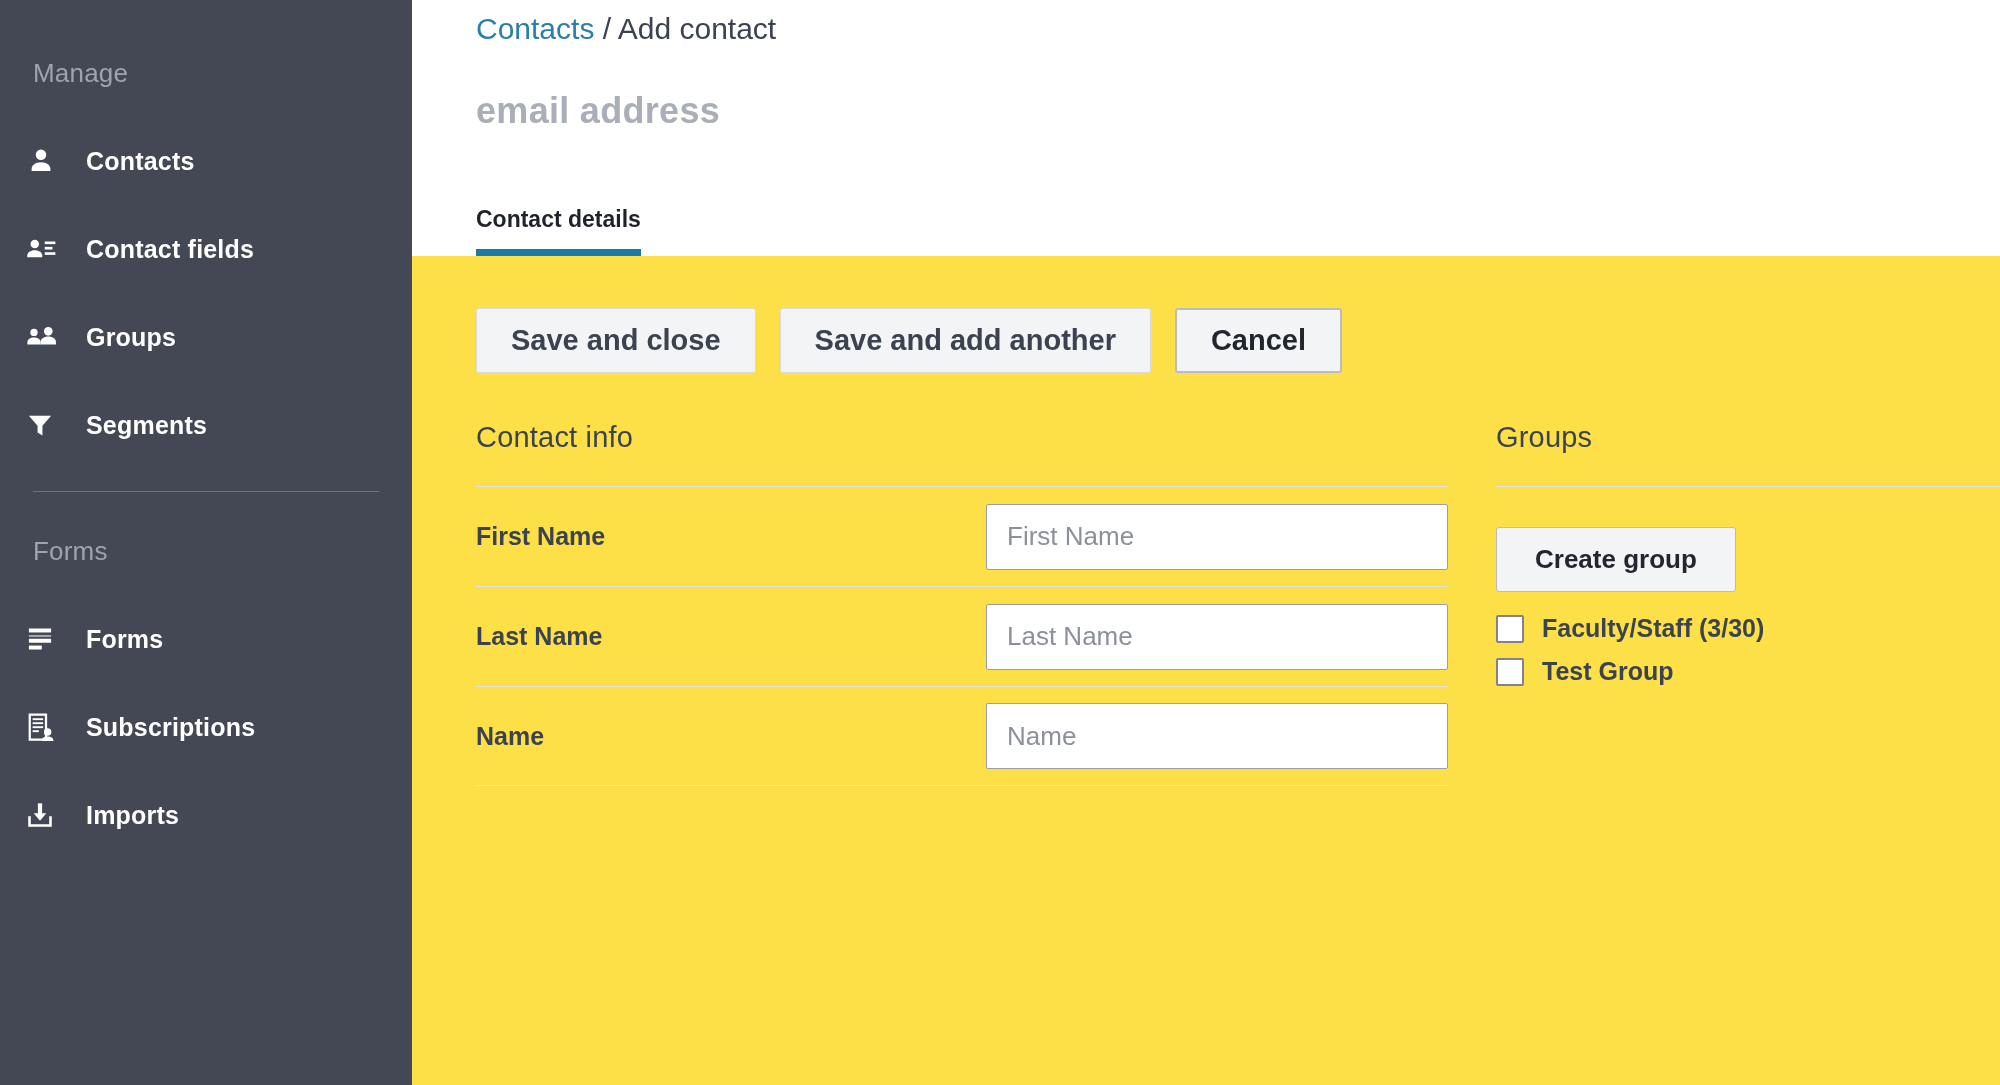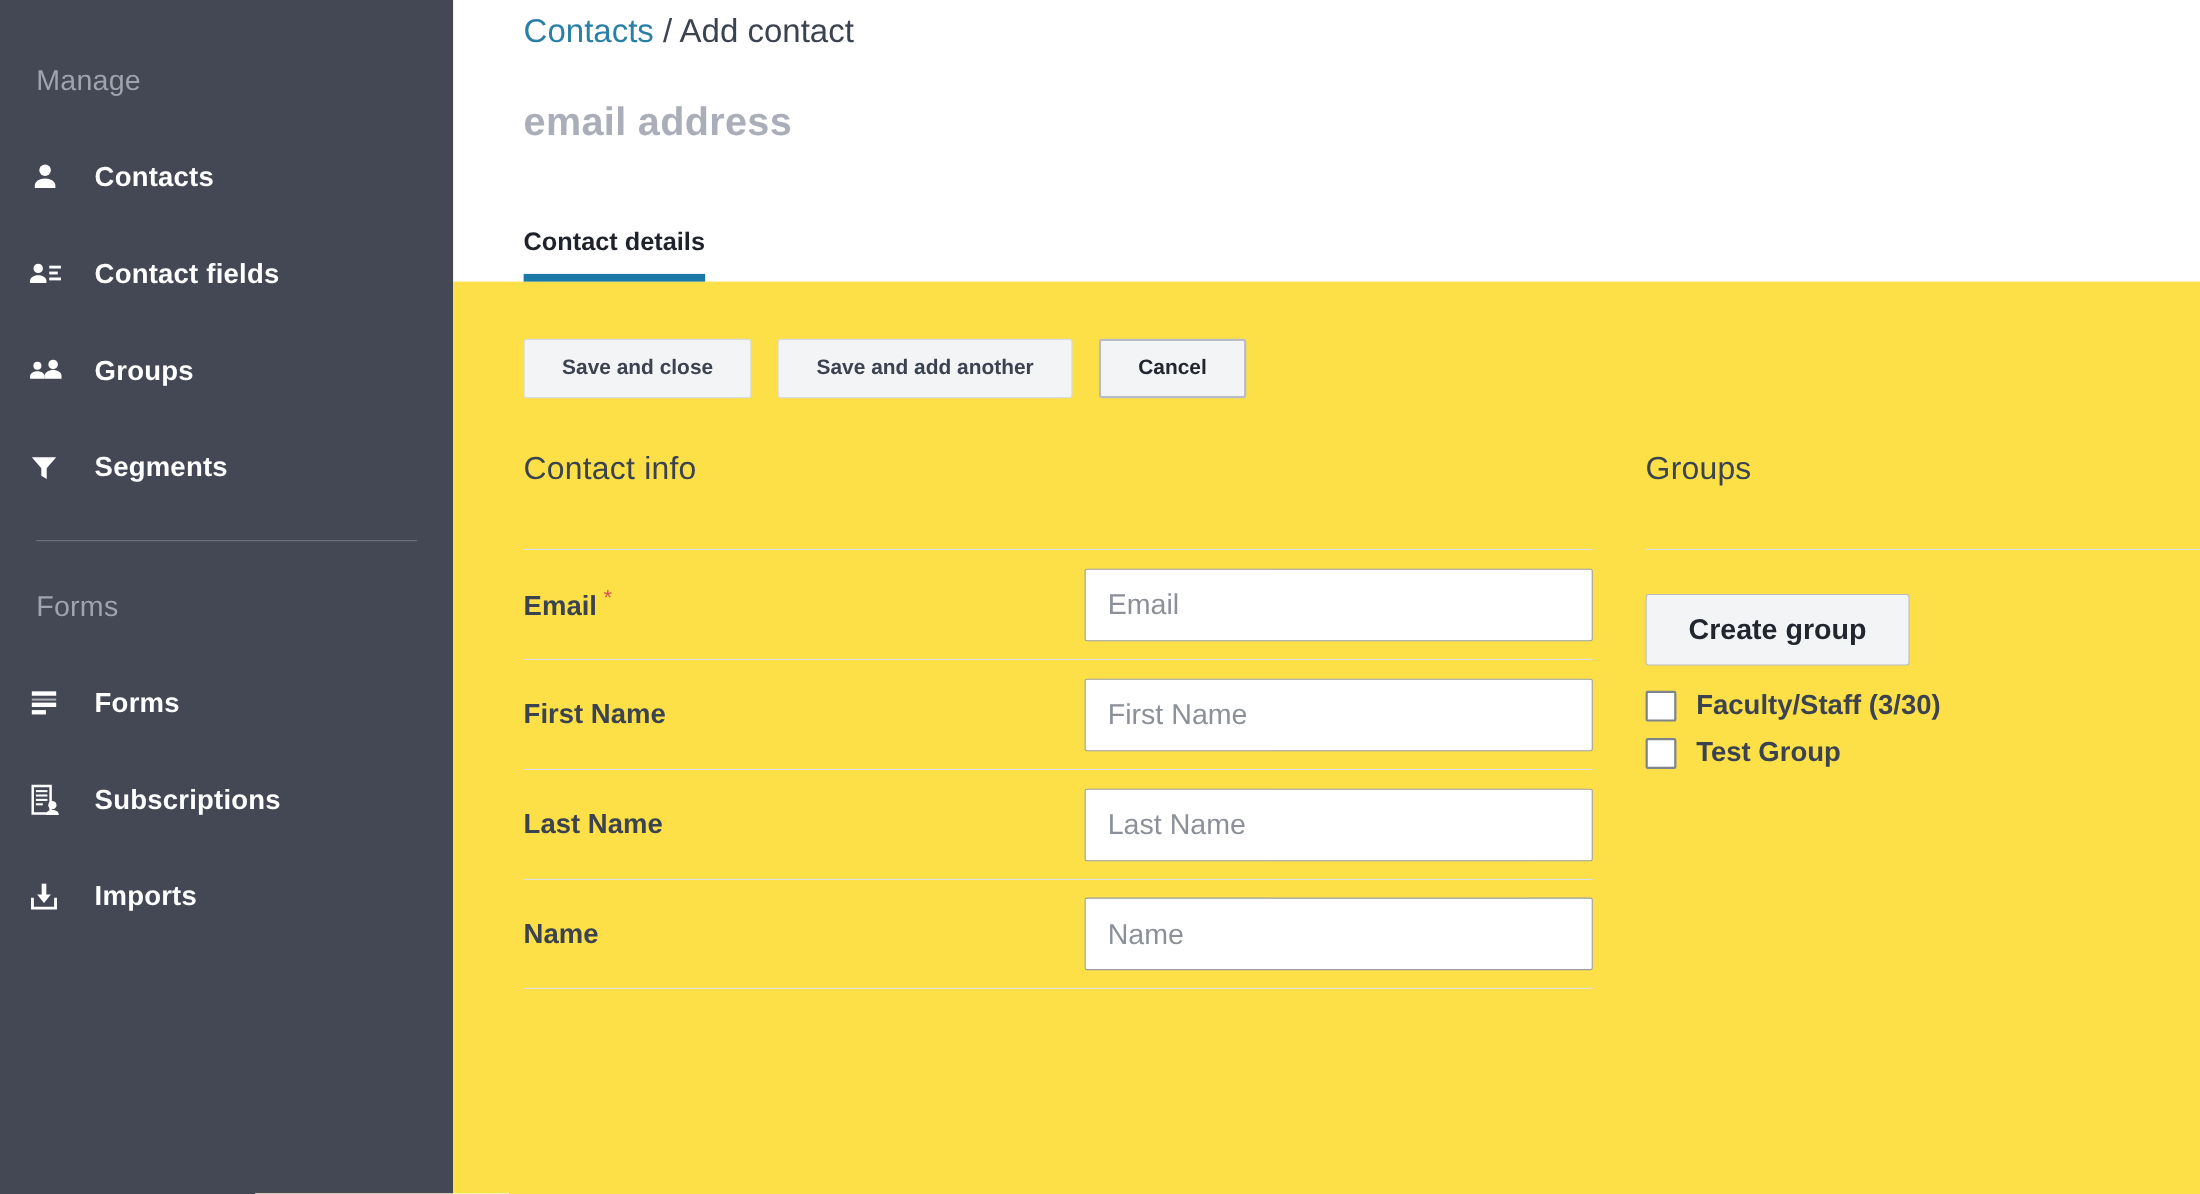--- a/index.html
+++ b/index.html
@@ -130,21 +130,21 @@
   .btn-row {
     display: flex;
     gap: 24px;
     padding-top: 52px;
   }
 
   .btn {
     background: #f3f4f6;
     border: 1px solid #d9dcdf;
     border-radius: 3px;
-    font-size: 19px;
+    font-size: 29px;
     font-weight: bold;
     color: #3b4250;
     padding: 14px 34px;
     cursor: pointer;
     font-family: "Liberation Sans", sans-serif;
     white-space: nowrap;
   }
   .btn-cancel {
     border: 2px solid #b9bcc2;
     color: #22262f;
@@ -163,21 +163,21 @@
 
   .col-right {
     flex: 1 1 auto;
     padding-left: 0;
   }
 
   .section-title {
     font-size: 29px;
     color: #3b4250;
     font-weight: normal;
-    margin-bottom: 56px;
+    margin-bottom: 32px;
     letter-spacing: .2px;
   }
 
   .field-row {
     display: flex;
     align-items: center;
     border-top: 1px solid #dfe1e4;
     height: 100px;
   }
   .field-row:last-child { border-bottom: 1px solid #dfe1e4; }
@@ -372,26 +372,20 @@
         <button class="btn">Save and close</button>
         <button class="btn">Save and add another</button>
         <button class="btn btn-cancel">Cancel</button>
       </div>
 
       <div class="columns">
 
         <section class="col-left">
           <div class="section-title">Contact info</div>
 
-          <div class="field-row">
-            <label class="field-label">
-              <span>Email</span><span class="req-star">*</span>
-            </label>
-            <input class="field-input" type="text" placeholder="Email" style="">
-          </div>
 
           <div class="field-row">
             <label class="field-label">First Name</label>
             <input class="field-input" type="text" placeholder="First Name" style="">
           </div>
 
           <div class="field-row">
             <label class="field-label">Last Name</label>
             <input class="field-input" type="text" placeholder="Last Name" style="">
           </div>

